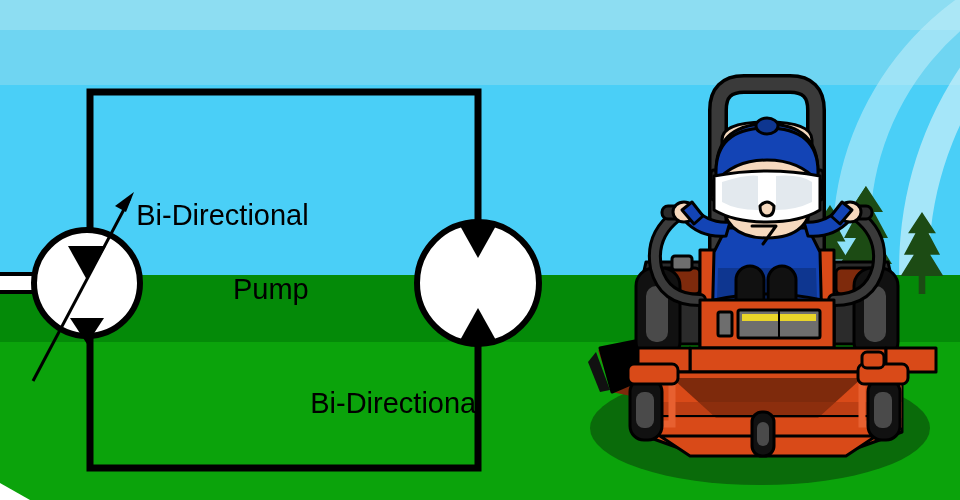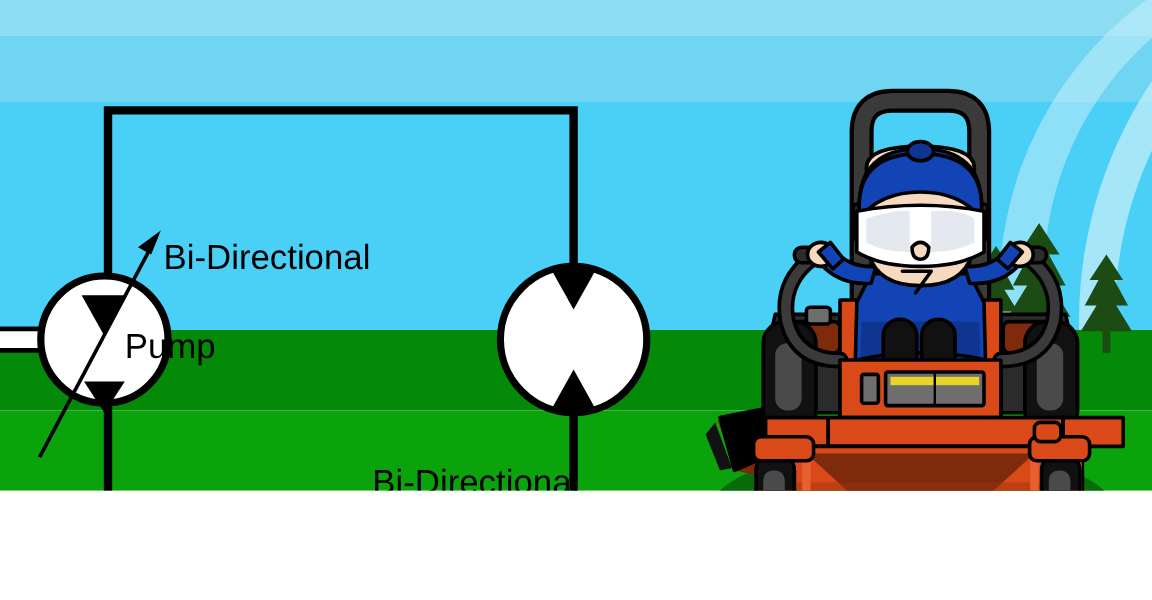--- a/index.html
+++ b/index.html
@@ -1,34 +1,34 @@
 <!DOCTYPE html>
 <html><head>
 <meta charset="utf-8">
 <style>
   html,body{margin:0;padding:0;background:#ffffff;}
   #stage{
     position:relative;
-    width:960px;height:409px;
+    width:960px;height:500px;
     overflow:hidden;
     font-family:"Liberation Sans", sans-serif;
     background:#ffffff;
   }
   #scene{position:absolute;inset:0;}
   .lbl{
     position:absolute;
     color:#000000;
     font-family:"Liberation Sans", sans-serif;
     font-size:29px;
     line-height:37px;
     white-space:pre;
     letter-spacing:0px;
   }
   #pump-label{left:104px;top:160px;text-align:left;}
-  #pump-label .l2{display:block;text-align:left;}
+  #pump-label .l2{display:block;text-align:right;}
   #motor-label{left:278px;top:348px;text-align:center;}
   #motor-label .l2{display:block;text-align:center;}
 </style>
 <style>
   .ckt{stroke:#000000;stroke-width:7;stroke-linecap:butt;stroke-linejoin:miter;fill:none;}
   .ckt-thin{stroke:#000000;stroke-width:4;}
   .ckt-sym{stroke:#000000;stroke-width:6;}
   .sym-fill{fill:#FFFFFF;}
   .sym-solid{fill:#000000;}
   .port-fill{fill:#FFFFFF;}

